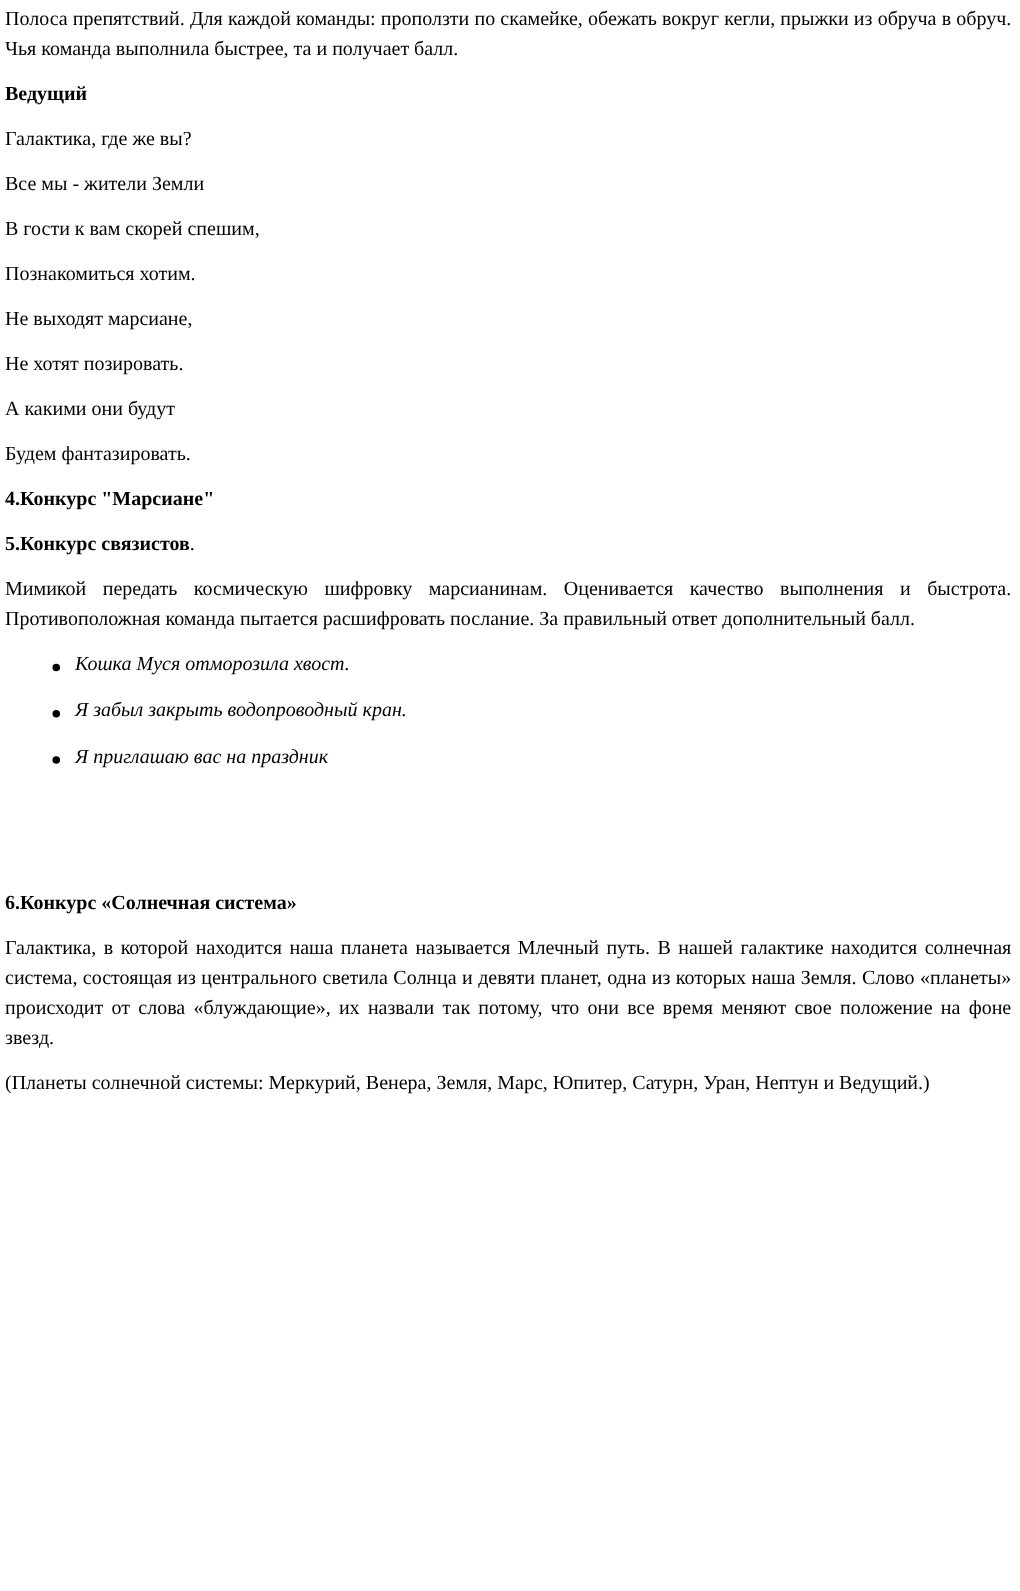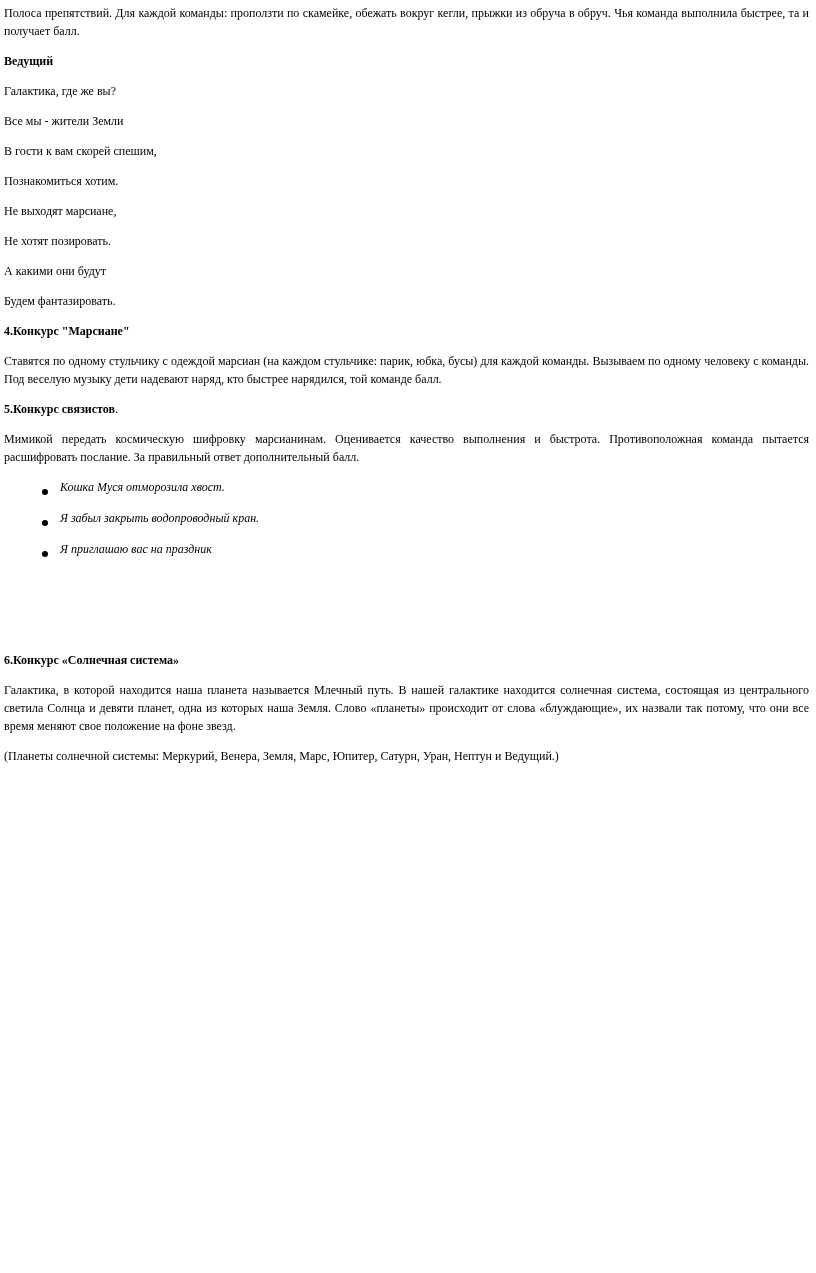--- a/index.html
+++ b/index.html
@@ -9,21 +9,21 @@
   }
   .page {
     width: 816px;
     height: 1273px;
     box-sizing: border-box;
     padding: 4px 7px 16px 4px;
     overflow: hidden;
     background: #ffffff;
     color: #000000;
     font-family: "Liberation Serif", "DejaVu Serif", serif;
-    font-size: 12px;
+    font-size: 16px;
     line-height: 1.5;
   }
   p {
     margin: 0 0 12px 0;
   }
   p.body {
     text-align: justify;
   }
   p.heading {
     font-weight: bold;
@@ -70,21 +70,20 @@
   <p class="line">Галактика, где же вы?</p>
   <p class="line">Все мы - жители Земли</p>
   <p class="line">В гости к вам скорей спешим,</p>
   <p class="line">Познакомиться хотим.</p>
   <p class="line">Не выходят марсиане,</p>
   <p class="line">Не хотят позировать.</p>
   <p class="line">А какими они будут</p>
   <p class="line">Будем фантазировать.</p>
 
   <p class="heading">4.Конкурс "Марсиане"</p>
-  <p class="body">Ставятся по одному стульчику с одеждой марсиан (на каждом стульчике: парик, юбка, бусы) для каждой команды. Вызываем по одному человеку с команды. Под веселую музыку дети надевают наряд, кто быстрее нарядился, той команде балл.</p>
 
   <p class="heading"><span>5.Конкурс связистов</span><span class="tail">.</span></p>
   <p class="body">Мимикой передать космическую шифровку марсианинам. Оценивается качество выполнения и быстрота. Противоположная команда пытается расшифровать послание. За правильный ответ дополнительный балл.</p>
 
   <ul class="bullets">
     <li>
       <span class="bullet"></span>
       <span>Кошка Муся отморозила хвост.</span>
     </li>
     <li>

